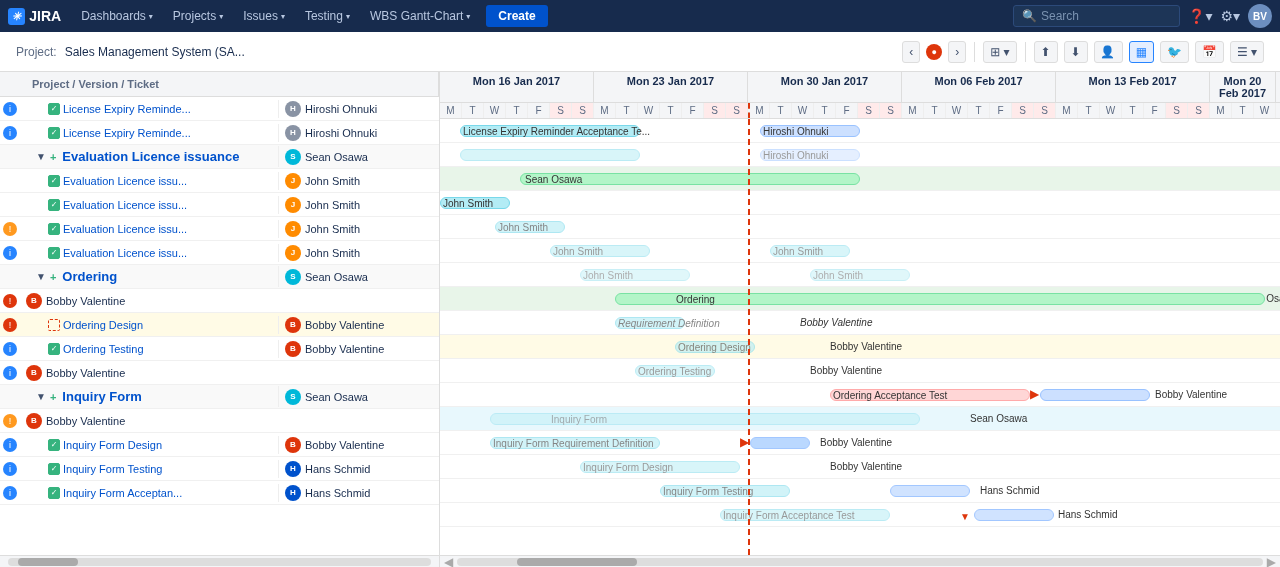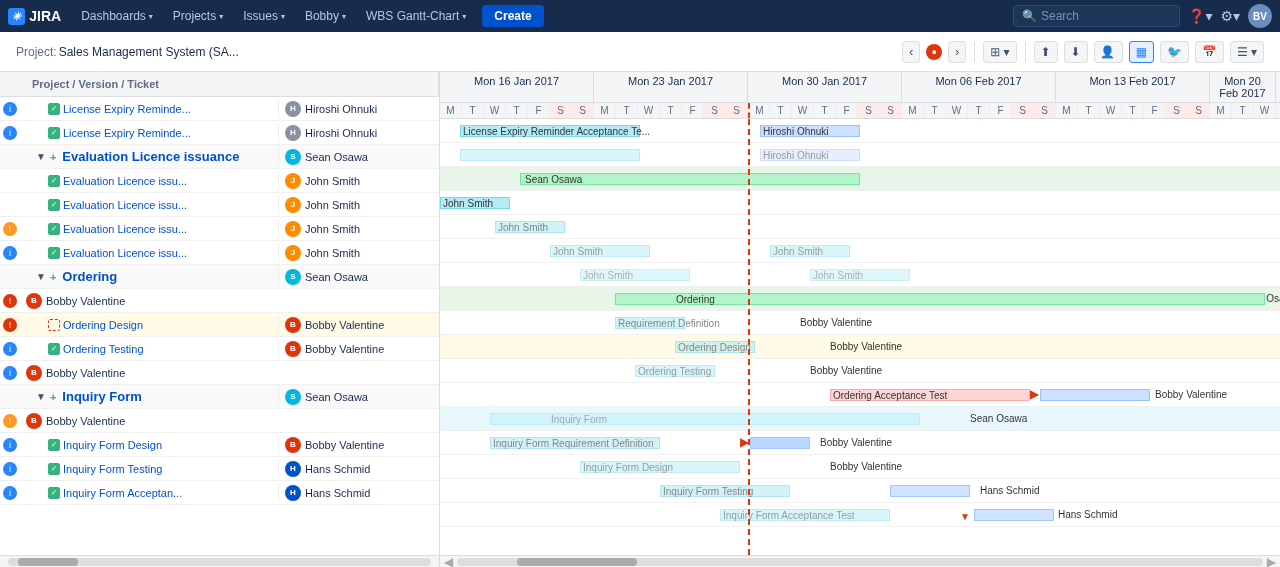--- a/index.html
+++ b/index.html
@@ -34,21 +34,21 @@
     .nav-icon-btn {
       color: #b8c7e0; font-size: 14px; cursor: pointer; display: flex; align-items: center; gap: 2px;
     }
     .nav-avatar { width: 24px; height: 24px; border-radius: 50%; background: #6c8ebf; display: flex; align-items: center; justify-content: center; color: #fff; font-size: 10px; font-weight: bold; }
 
     
     #subheader {
       background: #fff; border-bottom: 1px solid #ddd; padding: 6px 16px;
       display: flex; align-items: center; height: 40px; font-size: 12px;
     }
-    .project-label { color: #5e6c84; margin-right: 2px; }
+    .project-label { color: #5e6c84; margin-right: 8px; }
     .project-name { color: #172b4d; font-weight: 400; }
     .toolbar-right { margin-left: auto; display: flex; align-items: center; gap: 6px; }
     .toolbar-btn {
       background: #f4f5f7; border: 1px solid #ddd; border-radius: 3px;
       padding: 3px 6px; cursor: pointer; font-size: 12px; display: flex; align-items: center; gap: 2px;
       color: #42526e;
     }
     .toolbar-btn.active { background: #e4eeff; border-color: #2684ff; color: #2684ff; }
     .toolbar-sep { width: 1px; height: 20px; background: #ddd; margin: 0 2px; }
 
@@ -114,21 +114,21 @@
     .indent-2 { padding-left: 28px; }
 
     
     #gantt-panel {
       flex: 1; overflow: hidden; display: flex; flex-direction: column; background: #fff;
     }
     .gantt-header {
       background: #f4f5f7; border-bottom: 1px solid #ddd; flex-shrink: 0;
     }
     .gantt-weeks {
-      display: flex; border-bottom: 1px solid #ddd; font-size: 11px; font-weight: 400; color: #172b4d;
+      display: flex; border-bottom: 1px solid #ddd; font-size: 11px; font-weight: 700; color: #172b4d;
     }
     .gantt-week-label {
       border-right: 1px solid #ddd; padding: 3px 6px; text-align: center;
     }
     .gantt-days {
       display: flex; font-size: 10px; color: #5e6c84;
     }
     .gantt-day {
       width: 22px; min-width: 22px; text-align: center; padding: 2px 0;
       border-right: 1px solid #eee;
@@ -136,21 +136,21 @@
     .gantt-day.weekend { background: #ffeaea; }
 
     .gantt-body { flex: 1; overflow-y: auto; overflow-x: auto; position: relative; }
     .gantt-row {
       display: flex; min-height: 24px; border-bottom: 1px solid #f0f0f0;
       position: relative; align-items: center;
     }
     .gantt-row.highlighted { background: #fffbe6; }
 
     .gantt-bar {
-      position: absolute; height: 12px; border-radius: 0; display: flex;
+      position: absolute; height: 12px; border-radius: 6px; display: flex;
       align-items: center; padding: 0 4px; font-size: 9px; white-space: nowrap;
       overflow: visible; top: 6px; z-index: 2;
     }
     .bar-green { background: #b3f5c8; border: 1px solid #79e2a3; }
     .bar-teal { background: #b3ecf5; border: 1px solid #79d8ea; }
     .bar-pink { background: #ffd6d6; border: 1px solid #ffaaaa; }
     .bar-blue { background: #cce0ff; border: 1px solid #99c2ff; }
 
     .today-marker {
       position: absolute; top: 0; bottom: 0; width: 2px;
@@ -173,21 +173,21 @@
   </div>
   <div class="nav-menu-item">
     <span>Projects</span>
     <span class="caret">▾</span>
   </div>
   <div class="nav-menu-item">
     <span>Issues</span>
     <span class="caret">▾</span>
   </div>
   <div class="nav-menu-item">
-    <span>Bobby</span>
+    <span>Testing</span>
     <span class="caret">▾</span>
   </div>
   <div class="nav-menu-item">
     <span>WBS Gantt-Chart</span>
     <span class="caret">▾</span>
   </div>
   <button class="nav-create">Create</button>
   <div class="nav-right">
     <div class="nav-search">
       <span style="color:#7a92b0;font-size:12px;">🔍</span>
@@ -574,21 +574,21 @@
         </div>
       </div>
 
       <div class="gantt-row" style="position:relative;height:24px;background:#e8f5e9;">
         <div class="gantt-bar bar-green" style="left:175px;width:650px;">
           <span style="font-size:10px;color:#333;position:absolute;left:60px;white-space:nowrap;">Ordering</span>
         </div>
         <span style="position:absolute;font-size:10px;color:#333;left:800px;top:6px;white-space:nowrap;">Sean Osawa</span>
       </div>
 
-      <div class="gantt-row" style="position:relative;height:24px;">
+      <div class="gantt-row" style="position:relative;height:24px;font-style:italic;">
         <div class="gantt-bar bar-teal" style="left:175px;width:70px;opacity:0.6;">
           <span style="font-size:10px;color:#333;position:absolute;left:2px;white-space:nowrap;">Requirement Definition</span>
         </div>
         <span style="position:absolute;font-size:10px;color:#333;left:360px;top:6px;white-space:nowrap;">Bobby Valentine</span>
       </div>
 
       <div class="gantt-row highlighted" style="position:relative;height:24px;">
         <div class="gantt-bar bar-teal" style="left:235px;width:80px;opacity:0.6;">
           <span style="font-size:10px;color:#333;position:absolute;left:2px;white-space:nowrap;">Ordering Design</span>
         </div>

